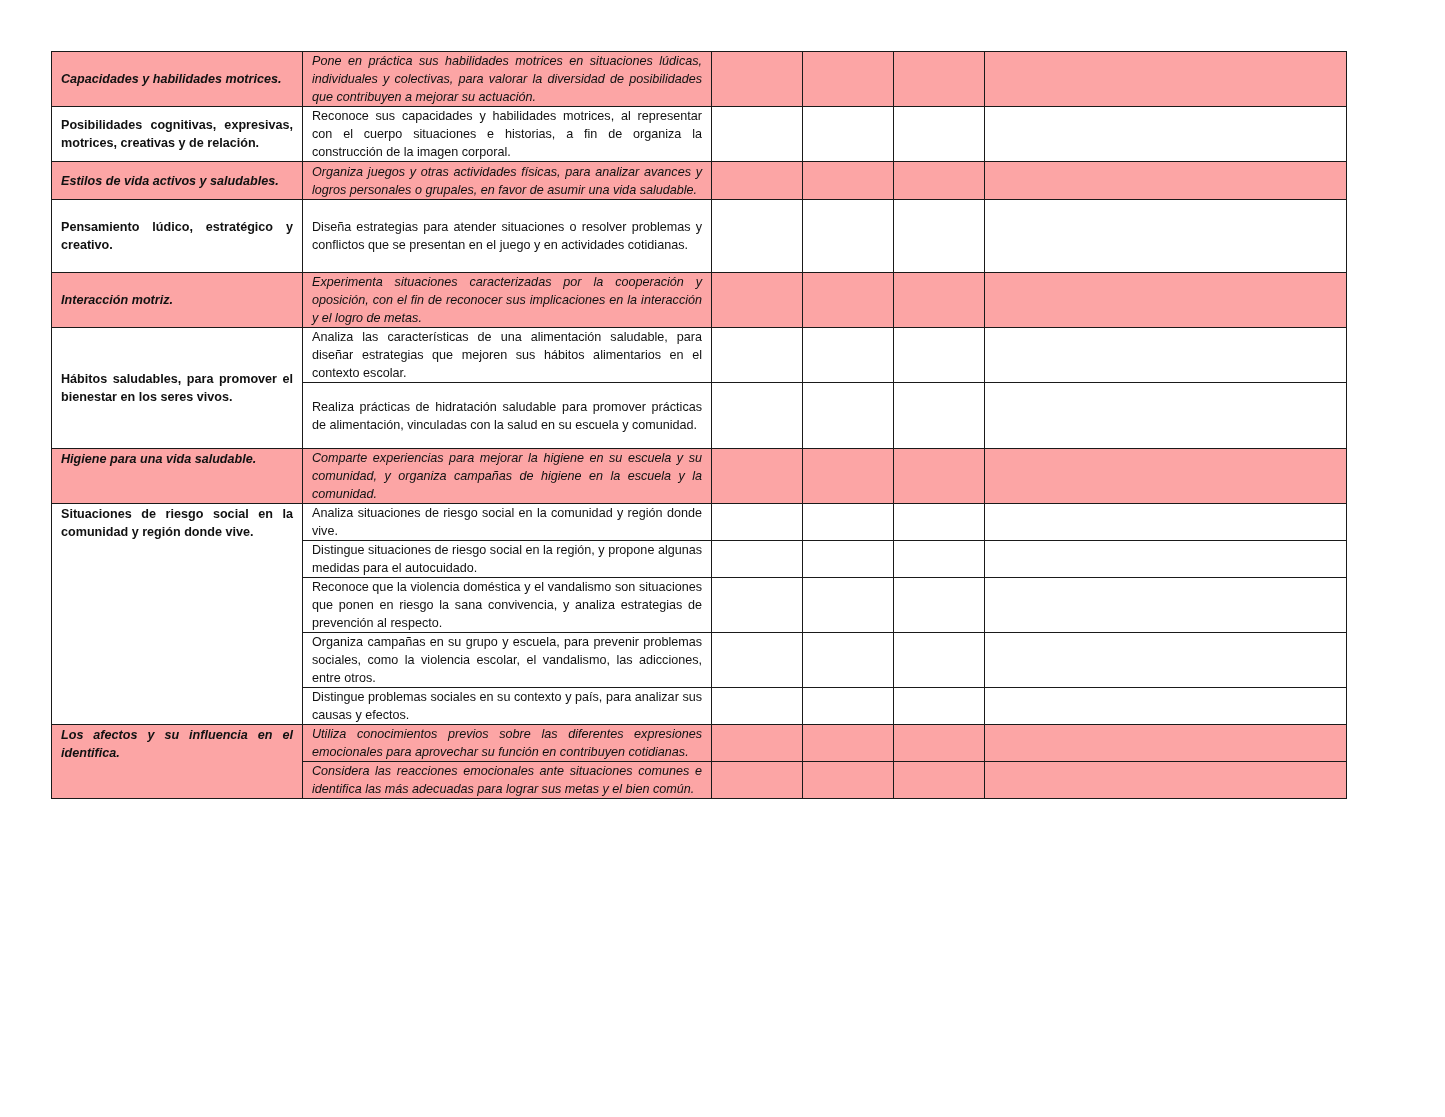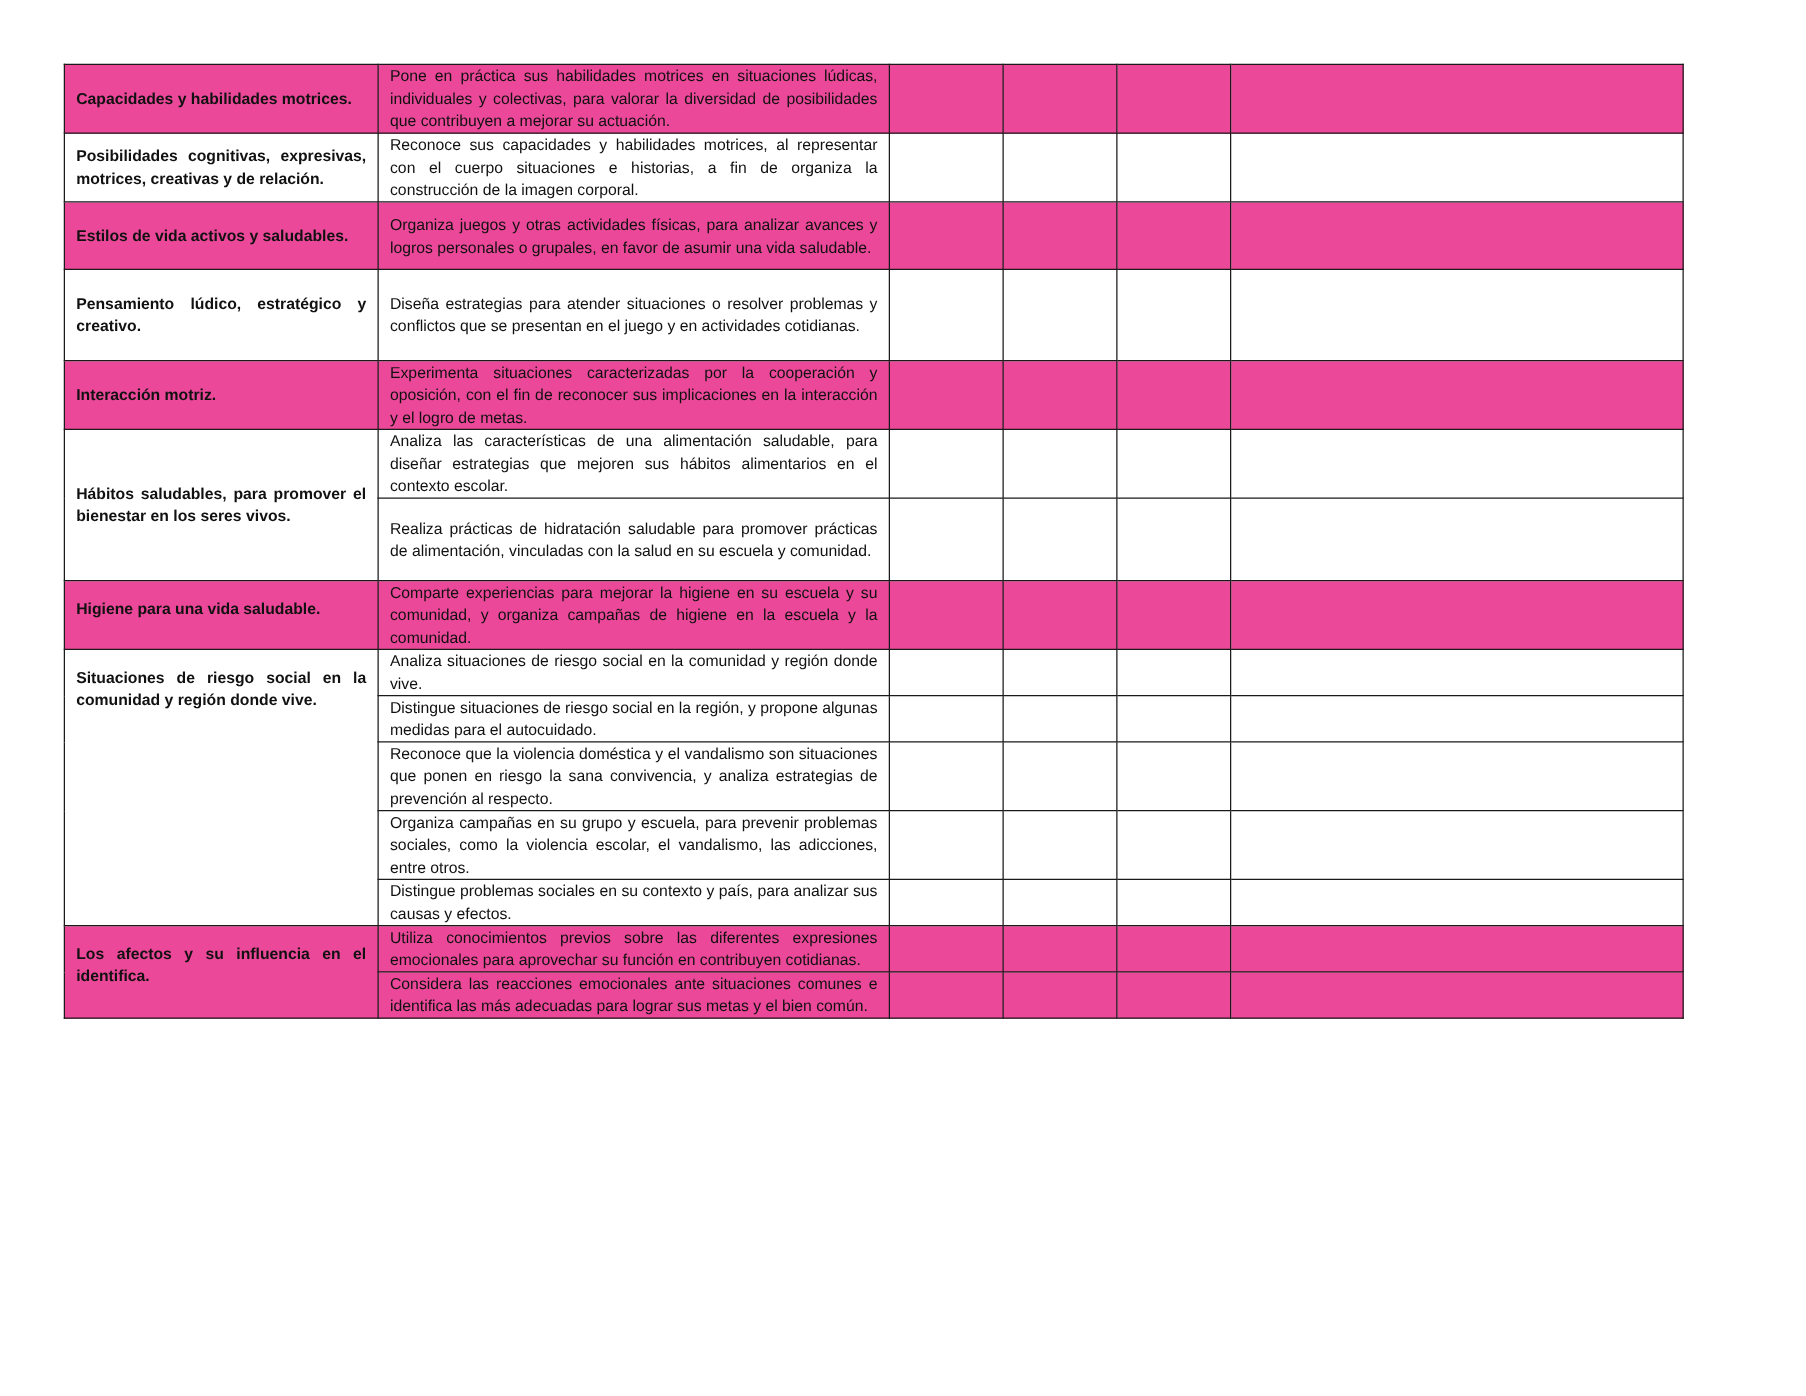--- a/index.html
+++ b/index.html
@@ -3,23 +3,23 @@
 <meta charset="utf-8">
 <style>
   html, body { margin:0; padding:0; background:#ffffff; }
   body { width:1445px; height:1117px; position:relative; overflow:hidden;
          font-family:"Liberation Sans", "DejaVu Sans", sans-serif; color:#111; }
   table.rubric { position:absolute; left:51px; top:51px; border-collapse:collapse;
                  table-layout:fixed; width:1295px; }
   table.rubric td { border:1.5px solid #1a1a1a; padding:0 9px; vertical-align:middle;
                     font-size:12.6px; line-height:18px; }
   td.topic { font-weight:bold; text-align:justify; text-align-last:left; }
-  td.topic.top { vertical-align:top; padding-top:13px; }
+  td.topic.top { vertical-align:top; padding-top:1px; }
   td.desc { text-align:justify; text-align-last:left; vertical-align:top; padding-top:0; padding-bottom:0; }
-  tr.pink td { background:#ec4899; }
+  tr.pink td { background:#fca5a5;font-style:italic; }
   td.blank { }
 </style>
 </head>
 <body>
 
 <table class="rubric">
   <colgroup>
     <col style="width:251px">
       <col style="width:409px">
       <col style="width:91px">
@@ -40,21 +40,21 @@
 
     <tr style="height:54px">
       <td class="topic">Posibilidades cognitivas, expresivas, motrices, creativas y de relación.</td>
       <td class="desc">Reconoce sus capacidades y habilidades motrices, al representar con el cuerpo situaciones e historias, a fin de organiza la construcción de la imagen corporal.</td>
       <td></td>
       <td></td>
       <td></td>
       <td></td>
     </tr>
 
-    <tr class="pink" style="height:54px">
+    <tr class="pink" style="height:38px">
       <td class="topic">Estilos de vida activos y saludables.</td>
       <td class="desc">Organiza juegos y otras actividades físicas, para analizar avances y logros personales o grupales, en favor de asumir una vida saludable.</td>
       <td></td>
       <td></td>
       <td></td>
       <td></td>
     </tr>
 
     <tr style="height:73px">
       <td class="topic">Pensamiento lúdico, estratégico y creativo.</td>

